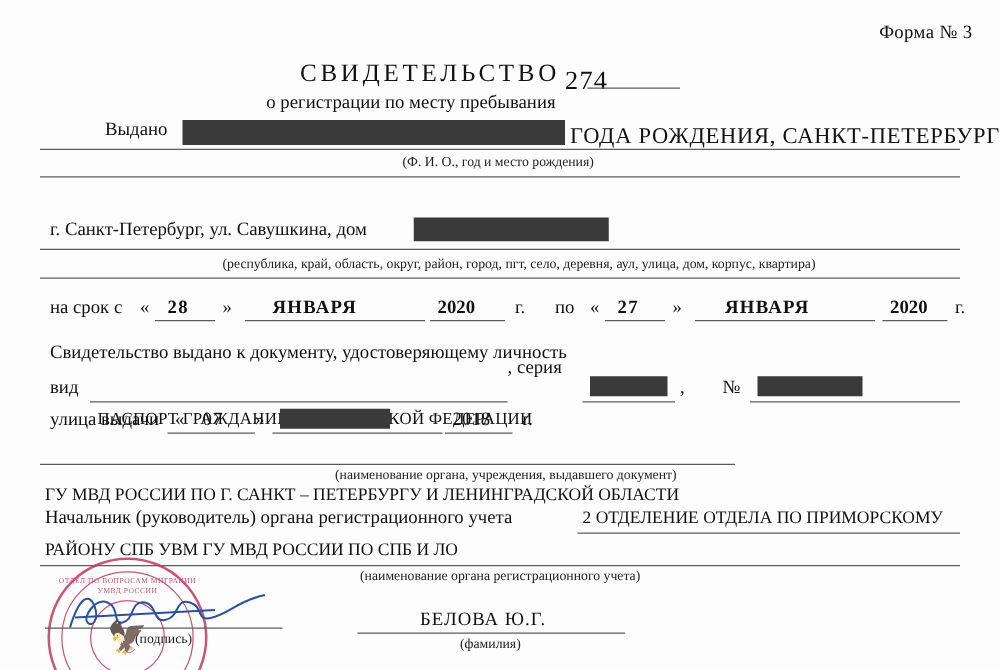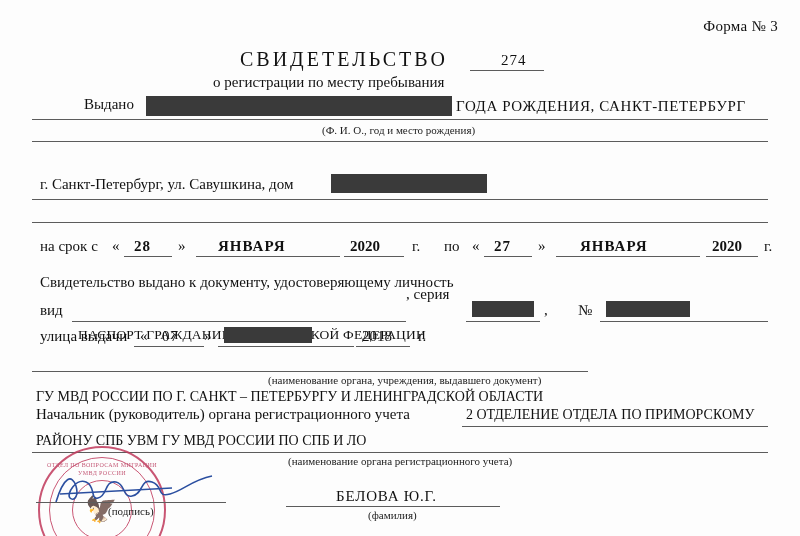--- a/index.html
+++ b/index.html
@@ -33,22 +33,22 @@
     position: absolute;
     top: 48px;
     left: 240px;
     font-size: 20px;
     letter-spacing: 3px;
     font-weight: 400;
   }
   .title-number {
     position: absolute;
     top: 52px;
-    left: 501px;
-    font-size: 15px;
+    left: 452px;
+    font-size: 21px;
     letter-spacing: 1px;
   }
   .subtitle {
     position: absolute;
     top: 74px;
     left: 213px;
     font-size: 15px;
   }
   
   .tx {
@@ -143,31 +143,32 @@
 
   <div class="form-no">Форма № 3</div>
 
   <div class="title">СВИДЕТЕЛЬСТВО</div>
   <div class="title-number">274</div>
   <div class="rule" style="left:470px; top:70px; width:74px;"></div>
   <div class="subtitle">о регистрации по месту пребывания</div>
 
   <div class="tx" style="left:84px; top:96px;">Выдано</div>
   <div class="redact" style="left:146px; top:96px; width:306px; height:20px;"></div>
-  <div class="tx caps" style="left:456px; top:98px; font-size:15px;">ГОДА РОЖДЕНИЯ, САНКТ-ПЕТЕРБУРГ</div>
+  <div class="tx caps" style="left:456px; top:98px; font-size:18px;">ГОДА РОЖДЕНИЯ, САНКТ-ПЕТЕРБУРГ</div>
   <div class="rule" style="left:32px; top:119px; width:736px;"></div>
 
   <div class="tx sm" style="left:322px; top:124px;">(Ф. И. О., год и место рождения)</div>
   <div class="rule" style="left:32px; top:141px; width:736px;"></div>
 
 
   <div class="tx" style="left:40px; top:176px;">г. Санкт-Петербург, ул. Савушкина, дом</div>
   <div class="redact" style="left:331px; top:174px; width:156px; height:19px;"></div>
   <div class="rule" style="left:32px; top:199px; width:736px;"></div>
 
+  <div class="tx sm" style="left:178px; top:205px;">(республика, край, область, округ, район, город, пгт, село, деревня, аул, улица, дом, корпус, квартира)</div>
   <div class="rule" style="left:32px; top:222px; width:736px;"></div>
 
   <div class="tx" style="left:40px; top:238px;">на срок с</div>
   <div class="tx quote-l" style="left:112px; top:238px;">«</div>
   <div class="tx" style="left:134px; top:238px; font-weight:bold; letter-spacing:1px;">28</div>
   <div class="rule" style="left:124px; top:256px; width:48px;"></div>
   <div class="tx quote-r" style="left:178px; top:238px;">»</div>
   <div class="tx" style="left:218px; top:238px; font-weight:bold; letter-spacing:1px;">ЯНВАРЯ</div>
   <div class="rule" style="left:196px; top:256px; width:144px;"></div>
   <div class="tx" style="left:350px; top:238px; font-weight:bold;">2020</div>

